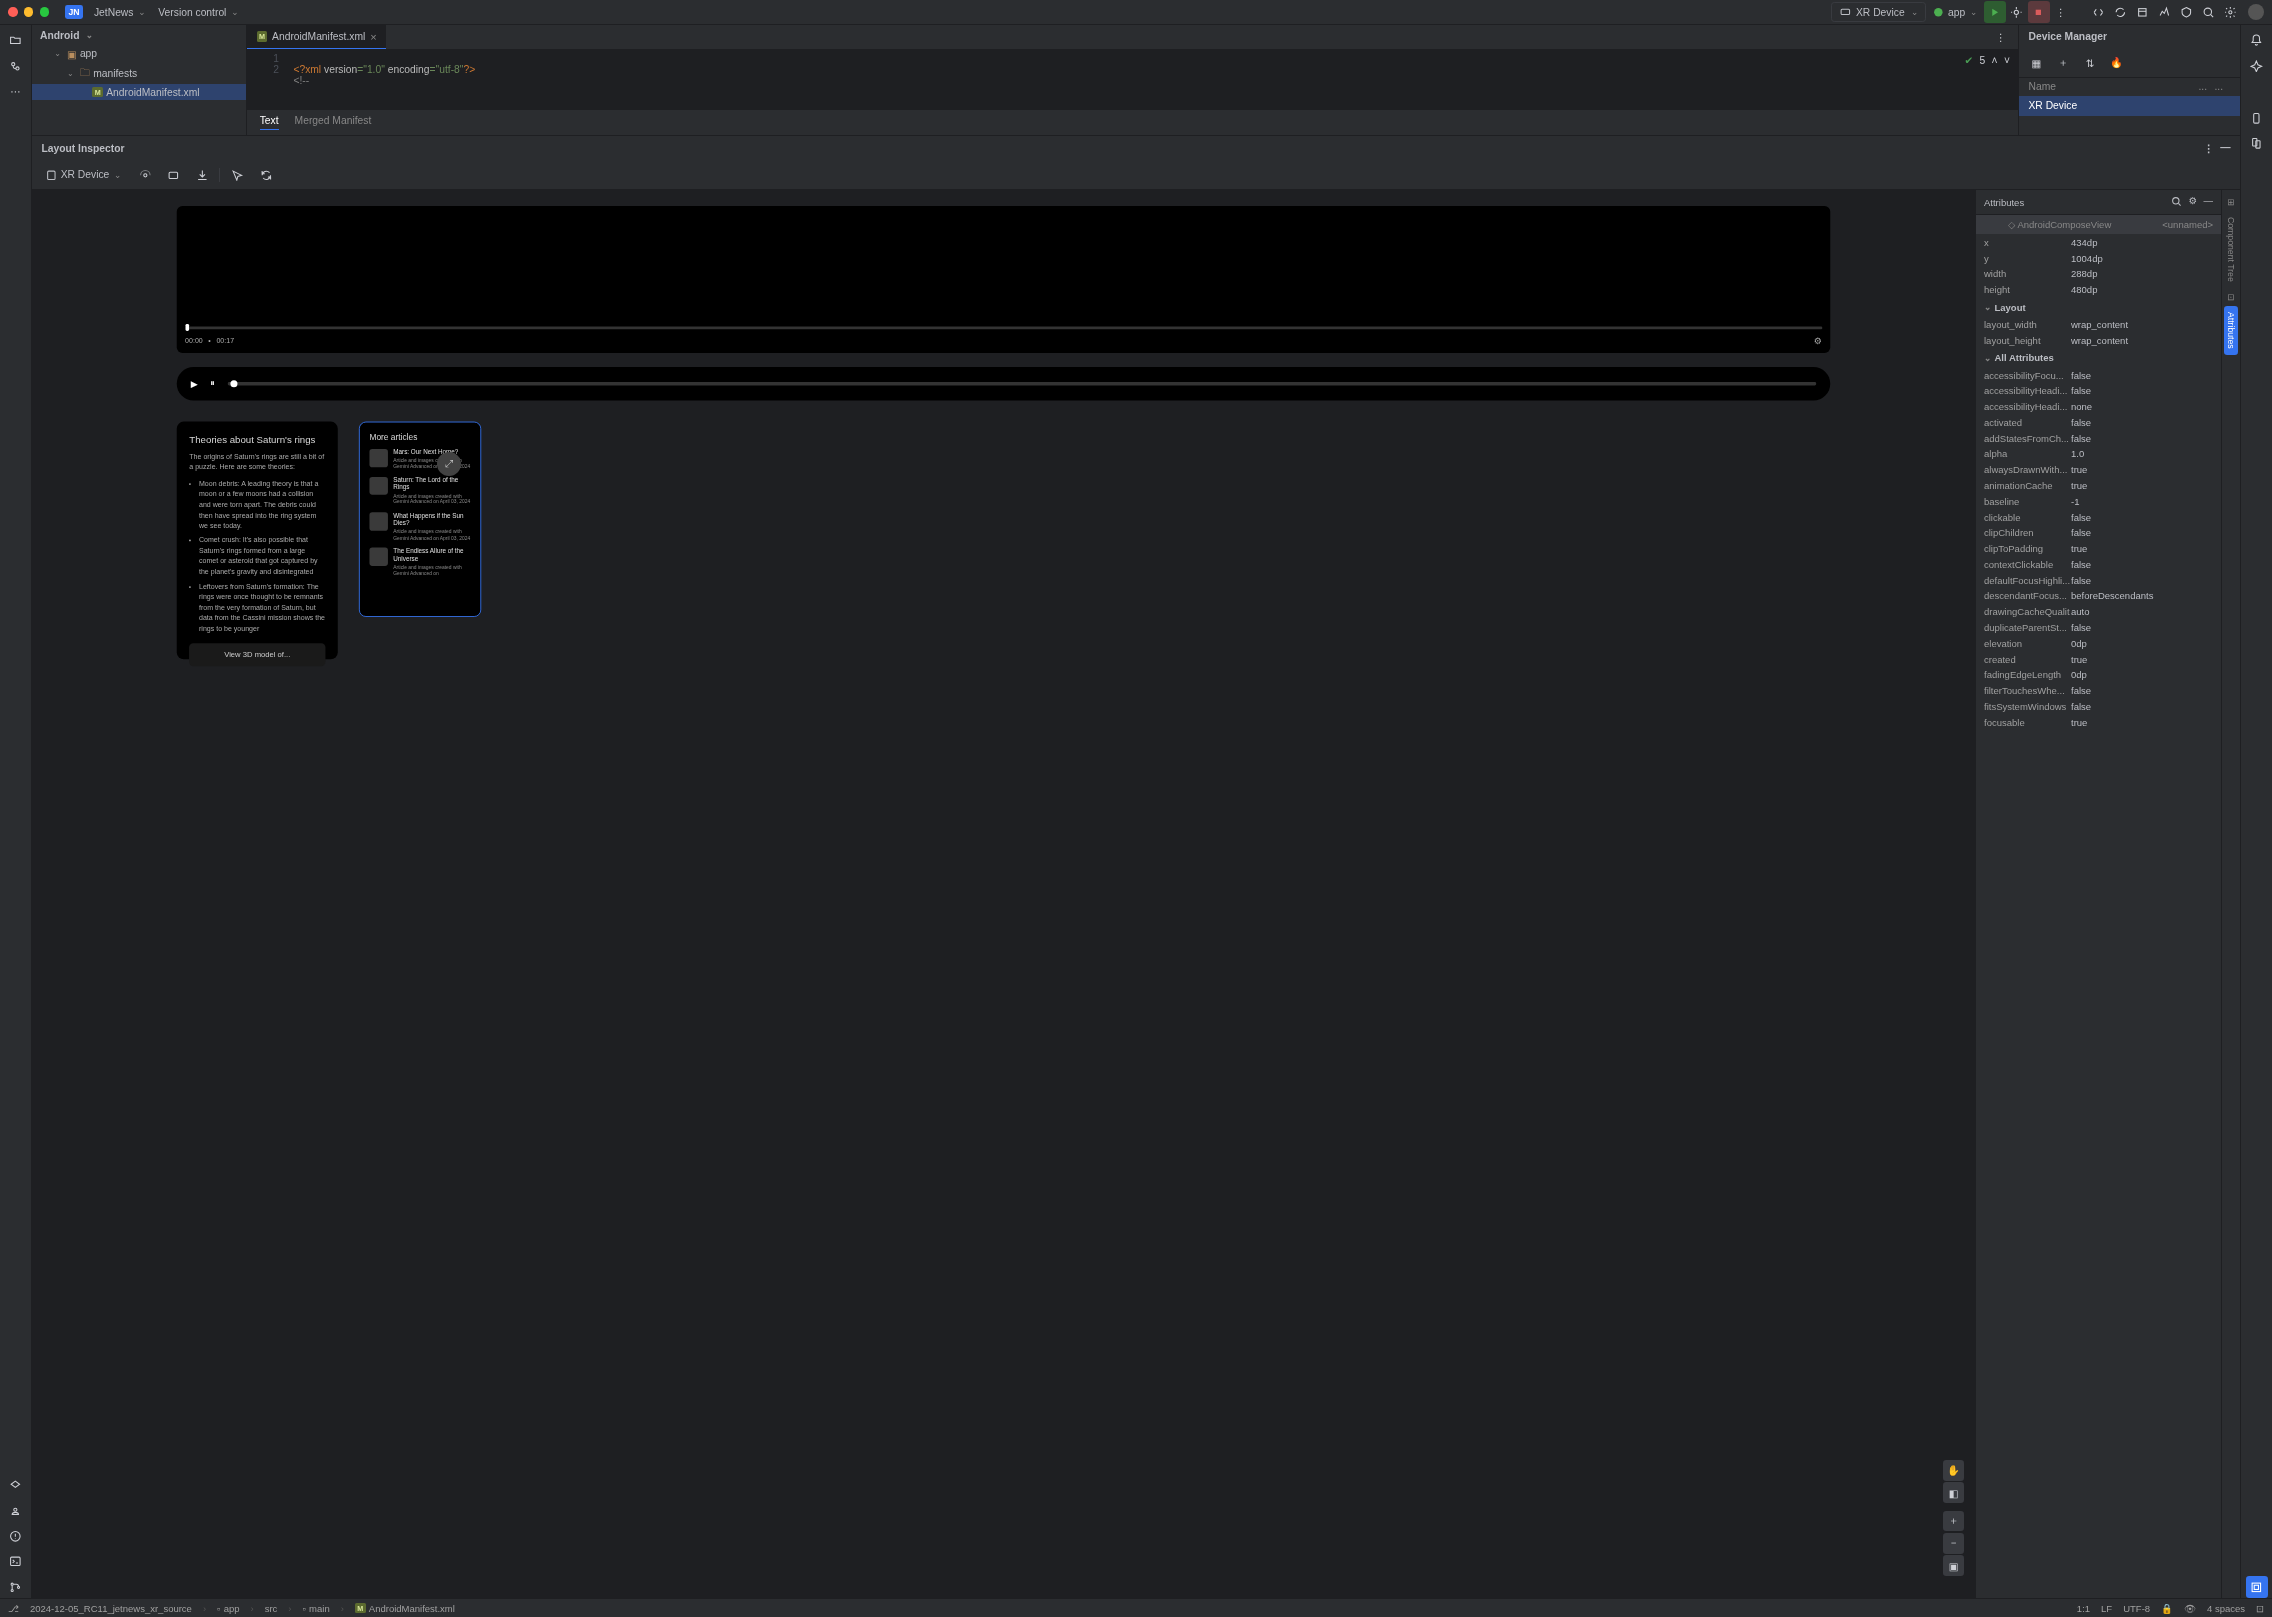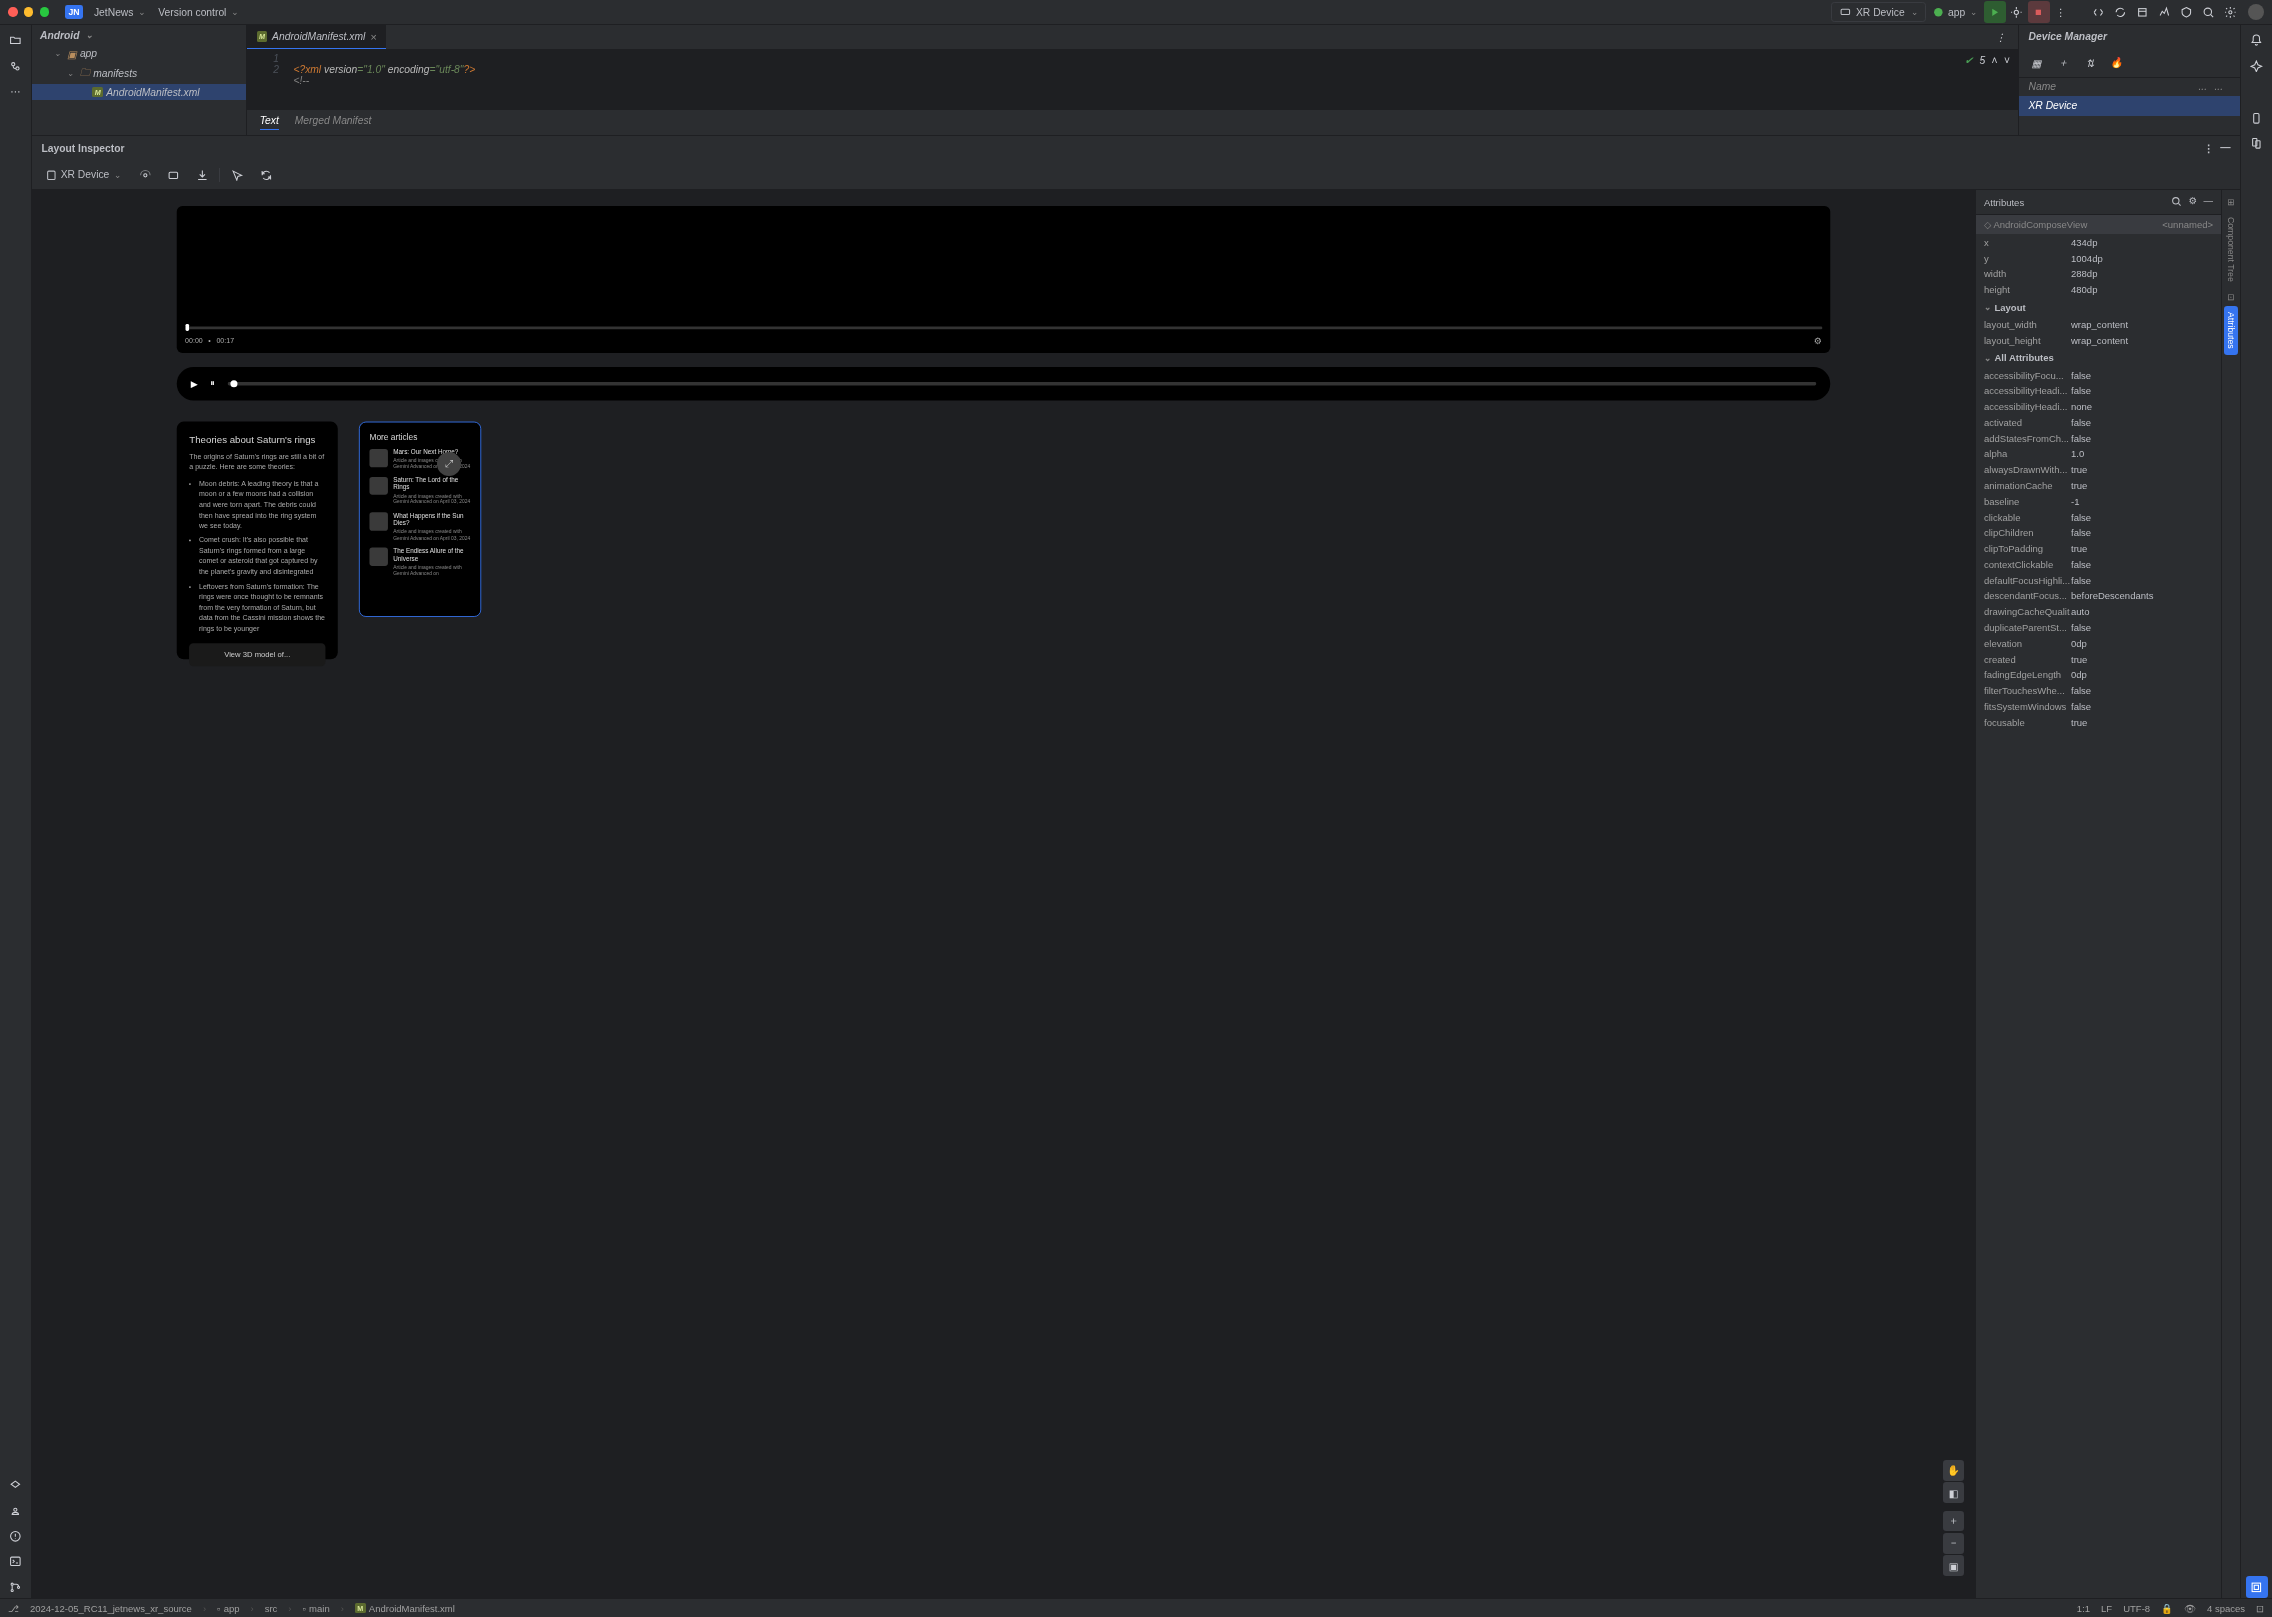--- a/index.html
+++ b/index.html
@@ -22,21 +22,21 @@
 .avatar { width: 16px; height: 16px; border-radius: 50%; background: #555; margin-left: 6.4px; }
 
 
 .main { flex: 1; display: flex; min-height: 0; }
 .gutter-left, .gutter-right { width: 32px; background: #2b2d30; display: flex; flex-direction: column; align-items: center; padding-top: 4.8px; gap: 3.2px; border-right: 0.8px solid #1e1f22; }
 .gutter-right { border-right: none; border-left: 0.8px solid #1e1f22; }
 .gutter-icon { width: 22px; height: 22px; display: flex; align-items: center; justify-content: center; cursor: pointer; border-radius: 3.2px; color: #ced0d6; }
 .gutter-spacer { flex: 1; }
 
 .center { flex: 1; display: flex; flex-direction: column; min-width: 0; }
-.top-row { display: flex; height: 111px; border-bottom: 0.8px solid #1e1f22; font-style: italic; }
+.top-row { display: flex; height: 111px; border-bottom: 0.8px solid #1e1f22; }
 
 
 .project { width: 215px; background: #2b2d30; border-right: 0.8px solid #1e1f22; display: flex; flex-direction: column; }
 .proj-header { padding: 4.8px 8px; display: flex; align-items: center; gap: 4.8px; font-weight: 600; }
 .tree { font-size: 10.3px; }
 .tree-row { padding: 2.4px 6.4px; display: flex; align-items: center; gap: 3.2px; cursor: pointer; }
 .tree-row.sel { background: #2e436e; }
 .tree-row .indent1 { width: 12.7px; } .tree-row .indent2 { width: 25.4px; } .tree-row .indent3 { width: 38px; }
 .chev { width: 9.5px; color: #888; font-size: 8px; }
 .folder-icon { color: #b98e5e; }
@@ -110,21 +110,21 @@
 .canvas-tools { position: absolute; display: flex; flex-direction: column; gap: 1.6px; }
 .ct-top { bottom: 95px; right: 11px; }
 .ct-bottom { bottom: 22px; right: 11px; }
 .ct-btn { width: 20.7px; height: 20.7px; background: #393b40; border-radius: 3.2px; display: flex; align-items: center; justify-content: center; color: #ced0d6; cursor: pointer; }
 
 
 .attrs { width: 246px; background: #2b2d30; border-left: 0.8px solid #1e1f22; display: flex; flex-direction: column; font-size: 9.5px; }
 .attrs-header { padding: 4.8px 8px; display: flex; align-items: center; border-bottom: 0.8px solid #1e1f22; }
 .attrs-header-right { margin-left: auto; display: flex; gap: 6.4px; }
 .attrs-id { padding: 4px 8px; display: flex; justify-content: space-between; background: #393b40; }
-.attrs-id .nm { color: #888; } .attrs-id .val { color: #888; }
+.attrs-id .nm { color: #888; margin-left: 24px; } .attrs-id .val { color: #888; }
 .attrs-scroll { flex: 1; overflow-y: auto; }
 .attr-row { display: flex; padding: 2.4px 8px; }
 .attr-row .k { width: 87px; color: #a0a0a0; overflow: hidden; text-overflow: ellipsis; white-space: nowrap; }
 .attr-row .v { flex: 1; color: #bcbec4; }
 .attr-section { padding: 4px 8px; font-weight: 600; display: flex; align-items: center; gap: 3.2px; cursor: pointer; }
 .attr-section::before { content: '⌄'; font-size: 8.7px; color: #888; }
 
 
 .insp-strip { width: 19px; background: #2b2d30; border-left: 0.8px solid #1e1f22; display: flex; flex-direction: column; align-items: center; padding-top: 4.8px; gap: 1.6px; }
 .strip-tab { writing-mode: vertical-rl; font-size: 8.7px; padding: 6.4px 2.4px; cursor: pointer; color: #888; border-radius: 3.2px; }

